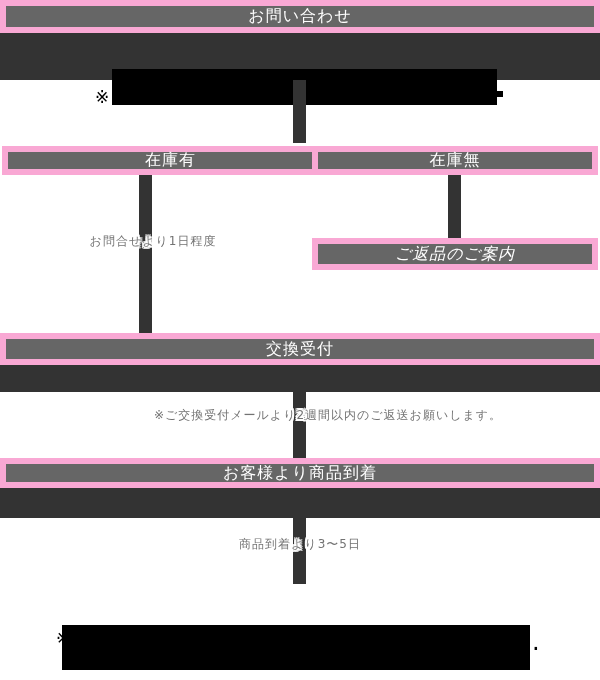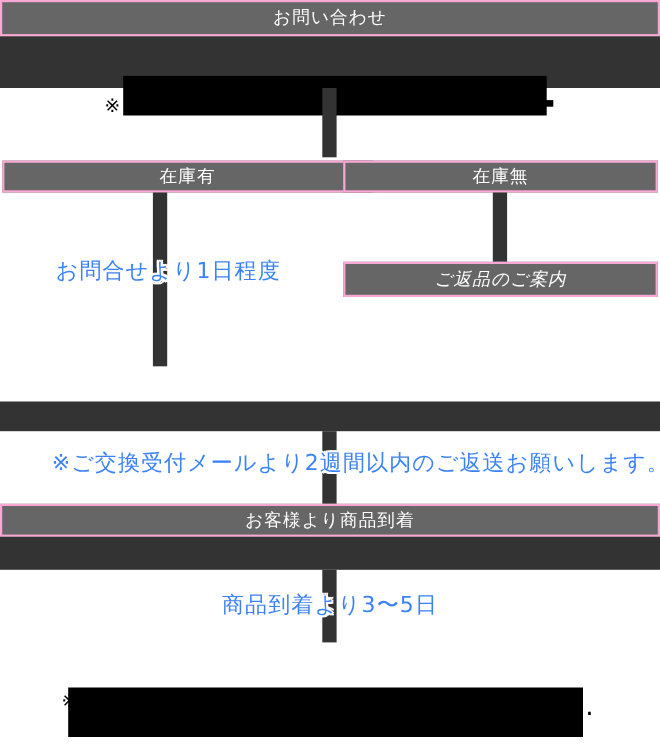--- a/index.html
+++ b/index.html
@@ -10,21 +10,21 @@
     position:relative;
     width:600px; height:680px;
     background:#ffffff;
     overflow:hidden;
   }
 
   
   .bar {
     position:absolute;
     background:#666666;
-    border:2px solid #f9a8d4;
+    border:6px solid #f9a8d4;
     color:#ffffff;
     font-size:16px;
     letter-spacing:1px;
     display:flex;
     align-items:center;
     justify-content:center;
     white-space:nowrap;
   }
 
   
@@ -52,22 +52,22 @@
     position:absolute;
     color:#000000;
     font-size:18px;
     line-height:1.2;
     white-space:nowrap;
   }
 
   
   .note {
     position:absolute;
-    color:#3b82f6;
-    font-size:20px;
+    color:#737373;
+    font-size:12px;
     letter-spacing:1px;
     white-space:nowrap;
     z-index:5;
     text-shadow:
       -2px -2px 0 #fff, 2px -2px 0 #fff, -2px 2px 0 #fff, 2px 2px 0 #fff,
       0 -2px 0 #fff, 0 2px 0 #fff, -2px 0 0 #fff, 2px 0 0 #fff,
       -1px -1px 0 #fff, 1px -1px 0 #fff, -1px 1px 0 #fff, 1px 1px 0 #fff;
   }
   .note.centered { transform:translateX(-50%); }
 
@@ -124,20 +124,21 @@
 
   <div class="bar" id="bar-in-stock">在庫有</div>
   <div class="bar" id="bar-out-of-stock">在庫無</div>
 
   <div class="conn" id="conn-in-stock"></div>
   <span class="note centered" id="note-in-stock">お問合せより1日程度</span>
 
   <div class="conn" id="conn-out-of-stock"></div>
   <div class="bar" id="bar-return">ご返品のご案内</div>
 
+  <div class="bar" id="bar-exchange">交換受付</div>
 
   <div class="band" id="band-exchange">
     
     
     
   </div>
 
   <div class="conn" id="conn-mid"></div>
   <span class="note centered" id="note-return">※ご交換受付メールより2週間以内のご返送お願いします。</span>
 

